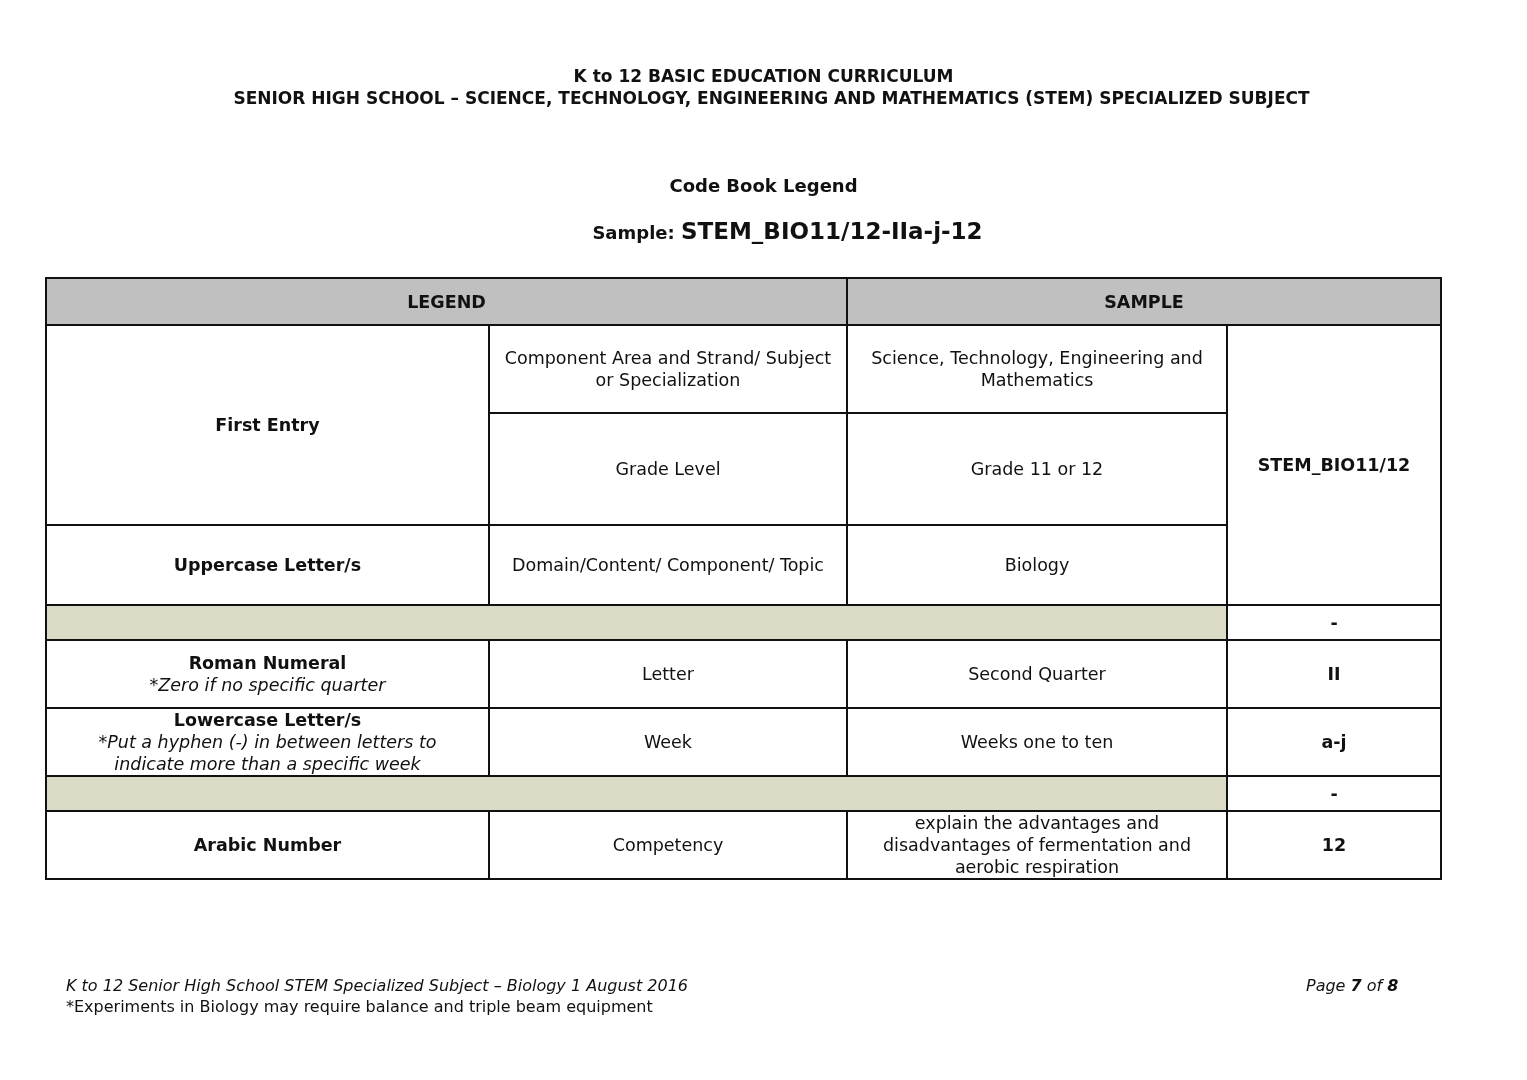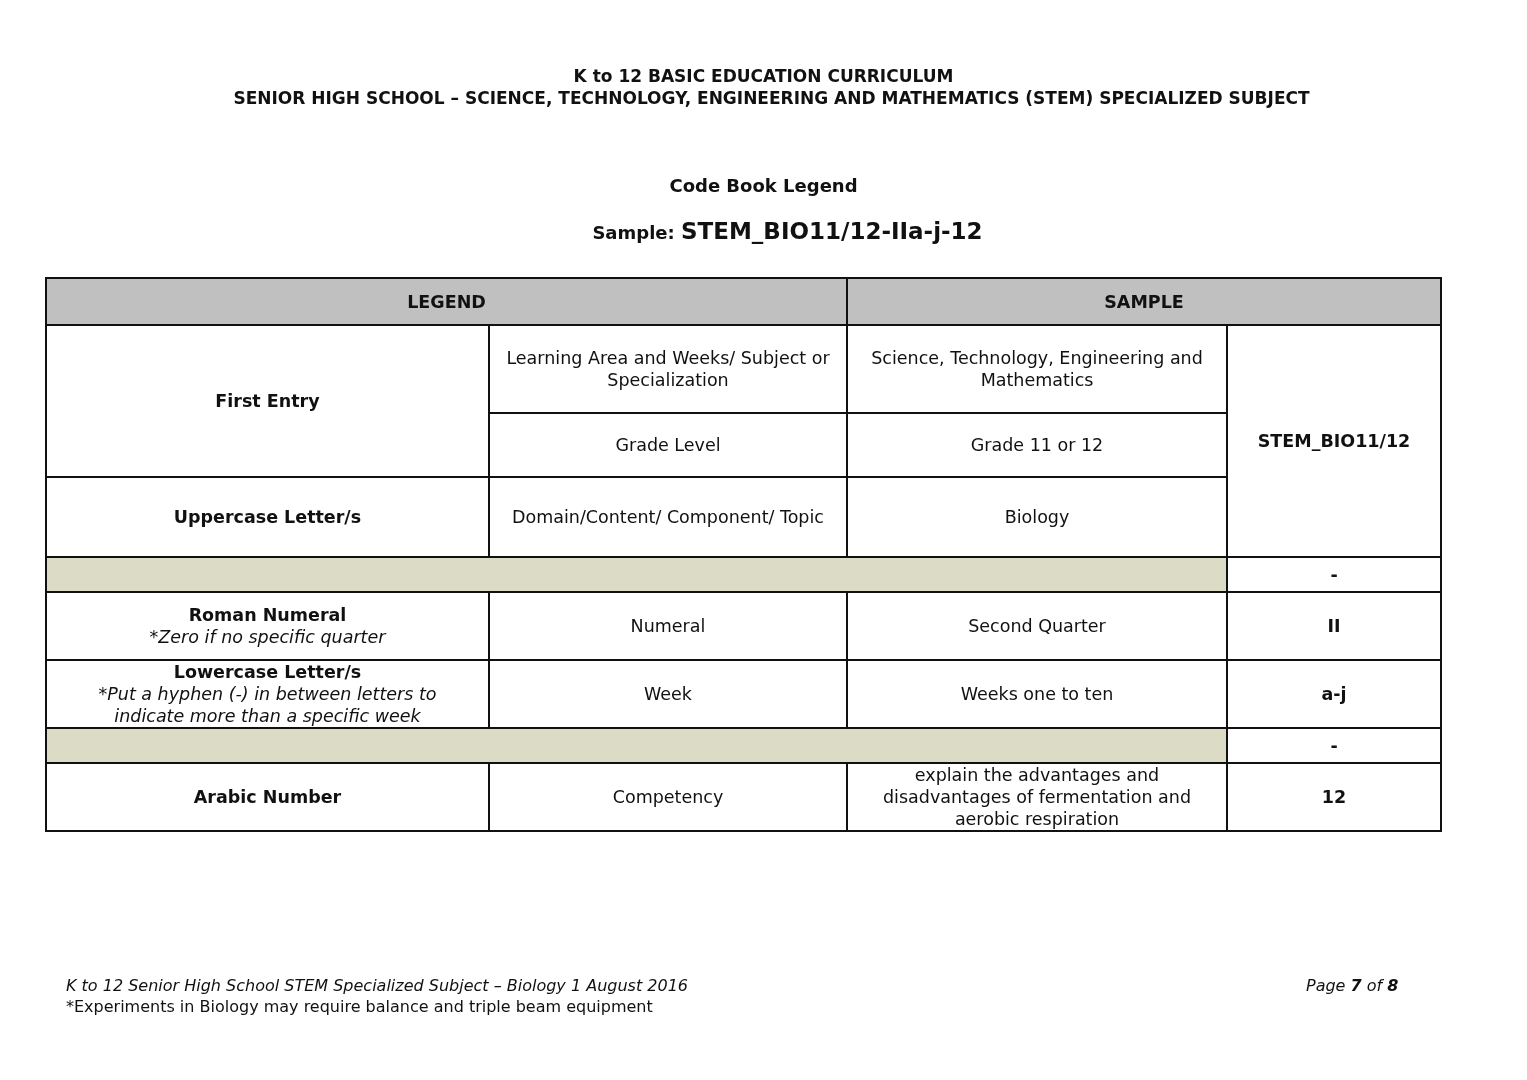--- a/index.html
+++ b/index.html
@@ -21,21 +21,21 @@
   }
   table.legend td, table.legend th {
     border: 2px solid #111; text-align: center; vertical-align: middle; padding: 0 14px;
     line-height: 22px;
   }
   table.legend th { background: #c0c0c0; height: 45px; font-weight: bold; font-size: 17.5px; }
   .b { font-weight: bold; }
   .i { font-style: italic; font-weight: normal; }
   .sep { background: #dcdcc6; }
   .r-first-a { height: 88px; }
-  .r-first-b { height: 64px; }
+  .r-first-b { height: 112px; }
   .r-upper { height: 80px; }
   .r-sep { height: 35px; }
   .r-roman { height: 68px; }
   .r-lower { height: 68px; }
   .r-arabic { height: 68px; }
 
   .foot1 { position: absolute; left: 66px; top: 976px; font-size: 16px; font-style: italic; }
   .foot2 { position: absolute; left: 66px; top: 997px; font-size: 16px; }
   .page { position: absolute; left: 1306px; top: 976px; font-size: 16px; font-style: italic; }
   .page b { font-weight: bold; }
@@ -58,21 +58,21 @@
       <col style="width:380px">
       <col style="width:214px">
   </colgroup>
   <tbody>
       <tr>
     <th colspan="2">LEGEND</th>
     <th colspan="2">SAMPLE</th>
   </tr>
   <tr class="r-first-a">
     <td rowspan="2" class="b">First Entry</td>
-    <td>Learning Area and Weeks/ Subject or Specialization</td>
+    <td>Component Area and Strand/ Subject or Specialization</td>
     <td>Science, Technology, Engineering and Mathematics</td>
     <td rowspan="3" class="b">STEM_BIO11/12</td>
   </tr>
   <tr class="r-first-b">
     <td>Grade Level</td>
     <td>Grade 11 or 12</td>
   </tr>
   <tr class="r-upper">
     <td class="b">Uppercase Letter/s</td>
     <td>Domain/Content/ Component/ Topic</td>
@@ -80,21 +80,21 @@
   </tr>
   <tr class="r-sep">
     <td colspan="3" class="sep"></td>
     <td class="b">-</td>
   </tr>
   <tr class="r-roman">
     <td>
       <div class="b">Roman Numeral</div>
       <div class="i">*Zero if no specific quarter</div>
     </td>
-    <td>Numeral</td>
+    <td>Letter</td>
     <td>Second Quarter</td>
     <td class="b">II</td>
   </tr>
   <tr class="r-lower">
     <td>
       <div class="b">Lowercase Letter/s</div>
       <div class="i">*Put a hyphen (-) in between letters to indicate more than a specific week</div>
     </td>
     <td>Week</td>
     <td>Weeks one to ten</td>

